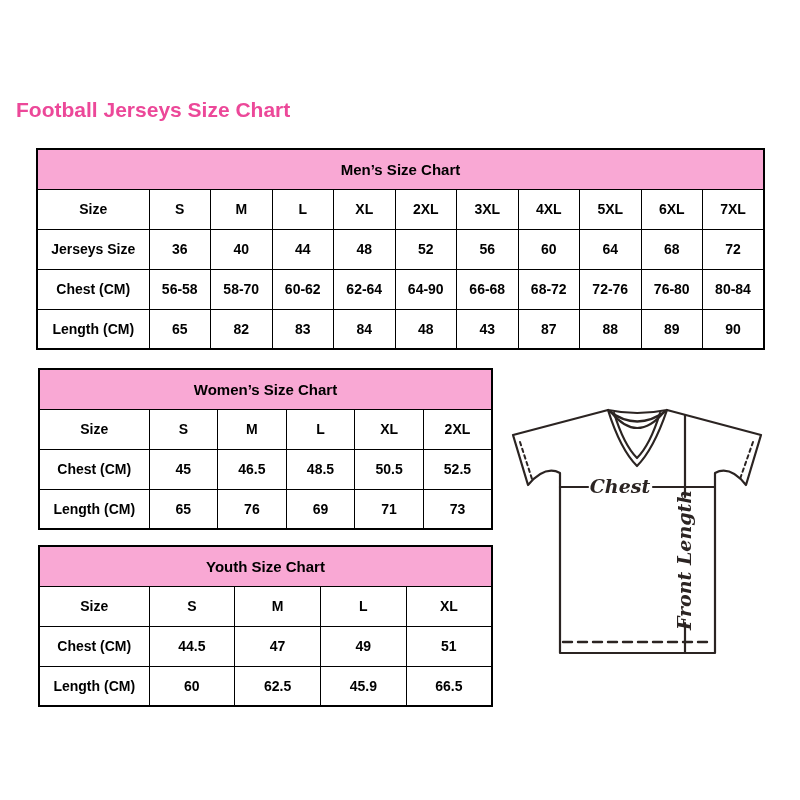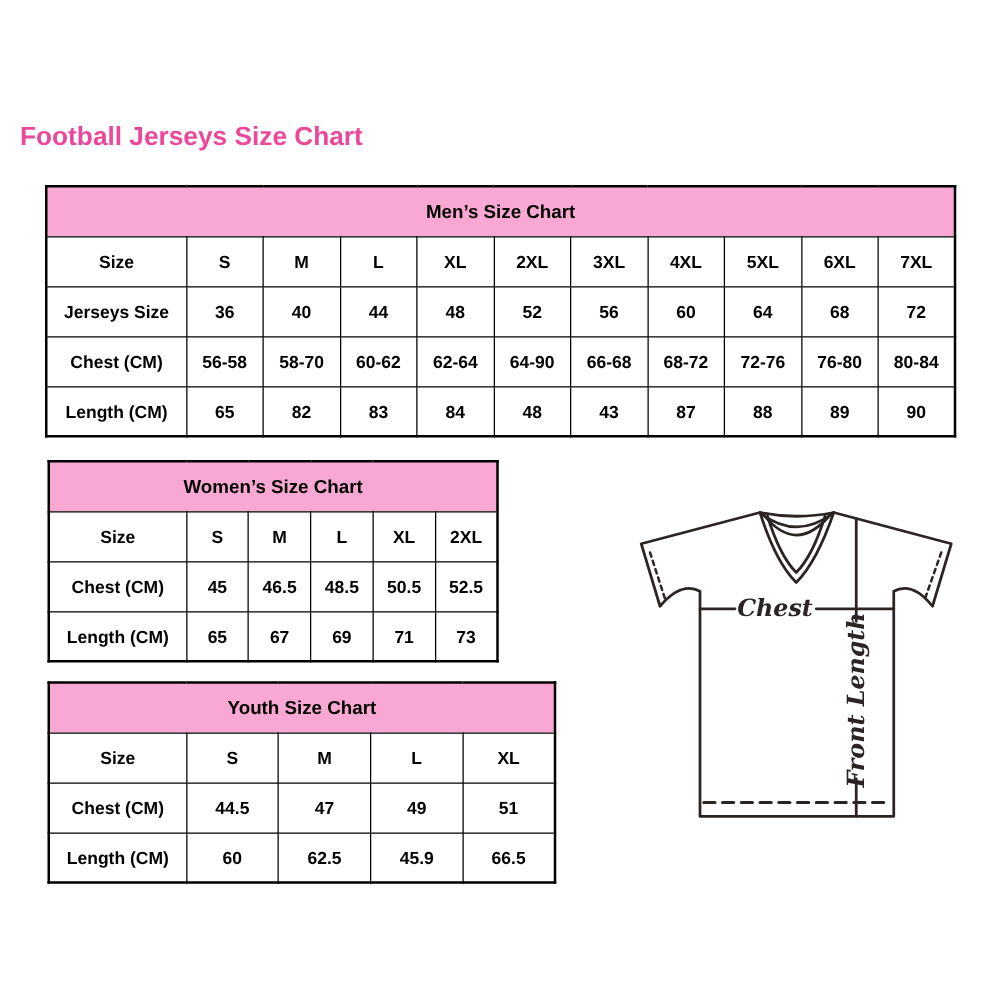--- a/index.html
+++ b/index.html
@@ -17,22 +17,22 @@
     border:2px solid #000; background:#fff;
   }
   table.size-table th, table.size-table td {
     border:1px solid #000; text-align:center; vertical-align:middle;
     font-weight:bold; font-size:14px; color:#000; padding:0;
   }
   table.size-table tr { height:40px; }
   tr.section-header th { background:#f9a8d4; font-size:15px; }
   table.men   { left:36px; top:148px; width:729px; }
   table.men   col.label-col { width:112px; }
-  table.women { left:38px; top:368px; width:361px;padding-left:15px; }
-  table.youth { left:38px; top:545px; width:407px; }
+  table.women { left:38px; top:368px; width:455px;padding-left:15px; }
+  table.youth { left:38px; top:545px; width:455px; }
   table.women col.label-col, table.youth col.label-col { width:110px; }
   .jersey-wrap { position:absolute; left:503px; top:400px; width:268px; height:260px; }
   .jersey-wrap svg { display:block; }
   .diagram-label {
     font-family:"DejaVu Serif", serif; font-style:italic; font-weight:bold;
     font-size:19px; fill:#2b2422;
   }
 </style>
 </head>
 <body>
@@ -128,21 +128,21 @@
       <td>Chest (CM)</td>
       <td>45</td>
       <td>46.5</td>
       <td>48.5</td>
       <td>50.5</td>
       <td>52.5</td>
     </tr>
     <tr>
       <td>Length (CM)</td>
       <td>65</td>
-      <td>67</td>
+      <td>76</td>
       <td>69</td>
       <td>71</td>
       <td>73</td>
     </tr>
   </tbody>
 </table>
 
 <table class="size-table youth">
   <colgroup>
       <col class="label-col">

